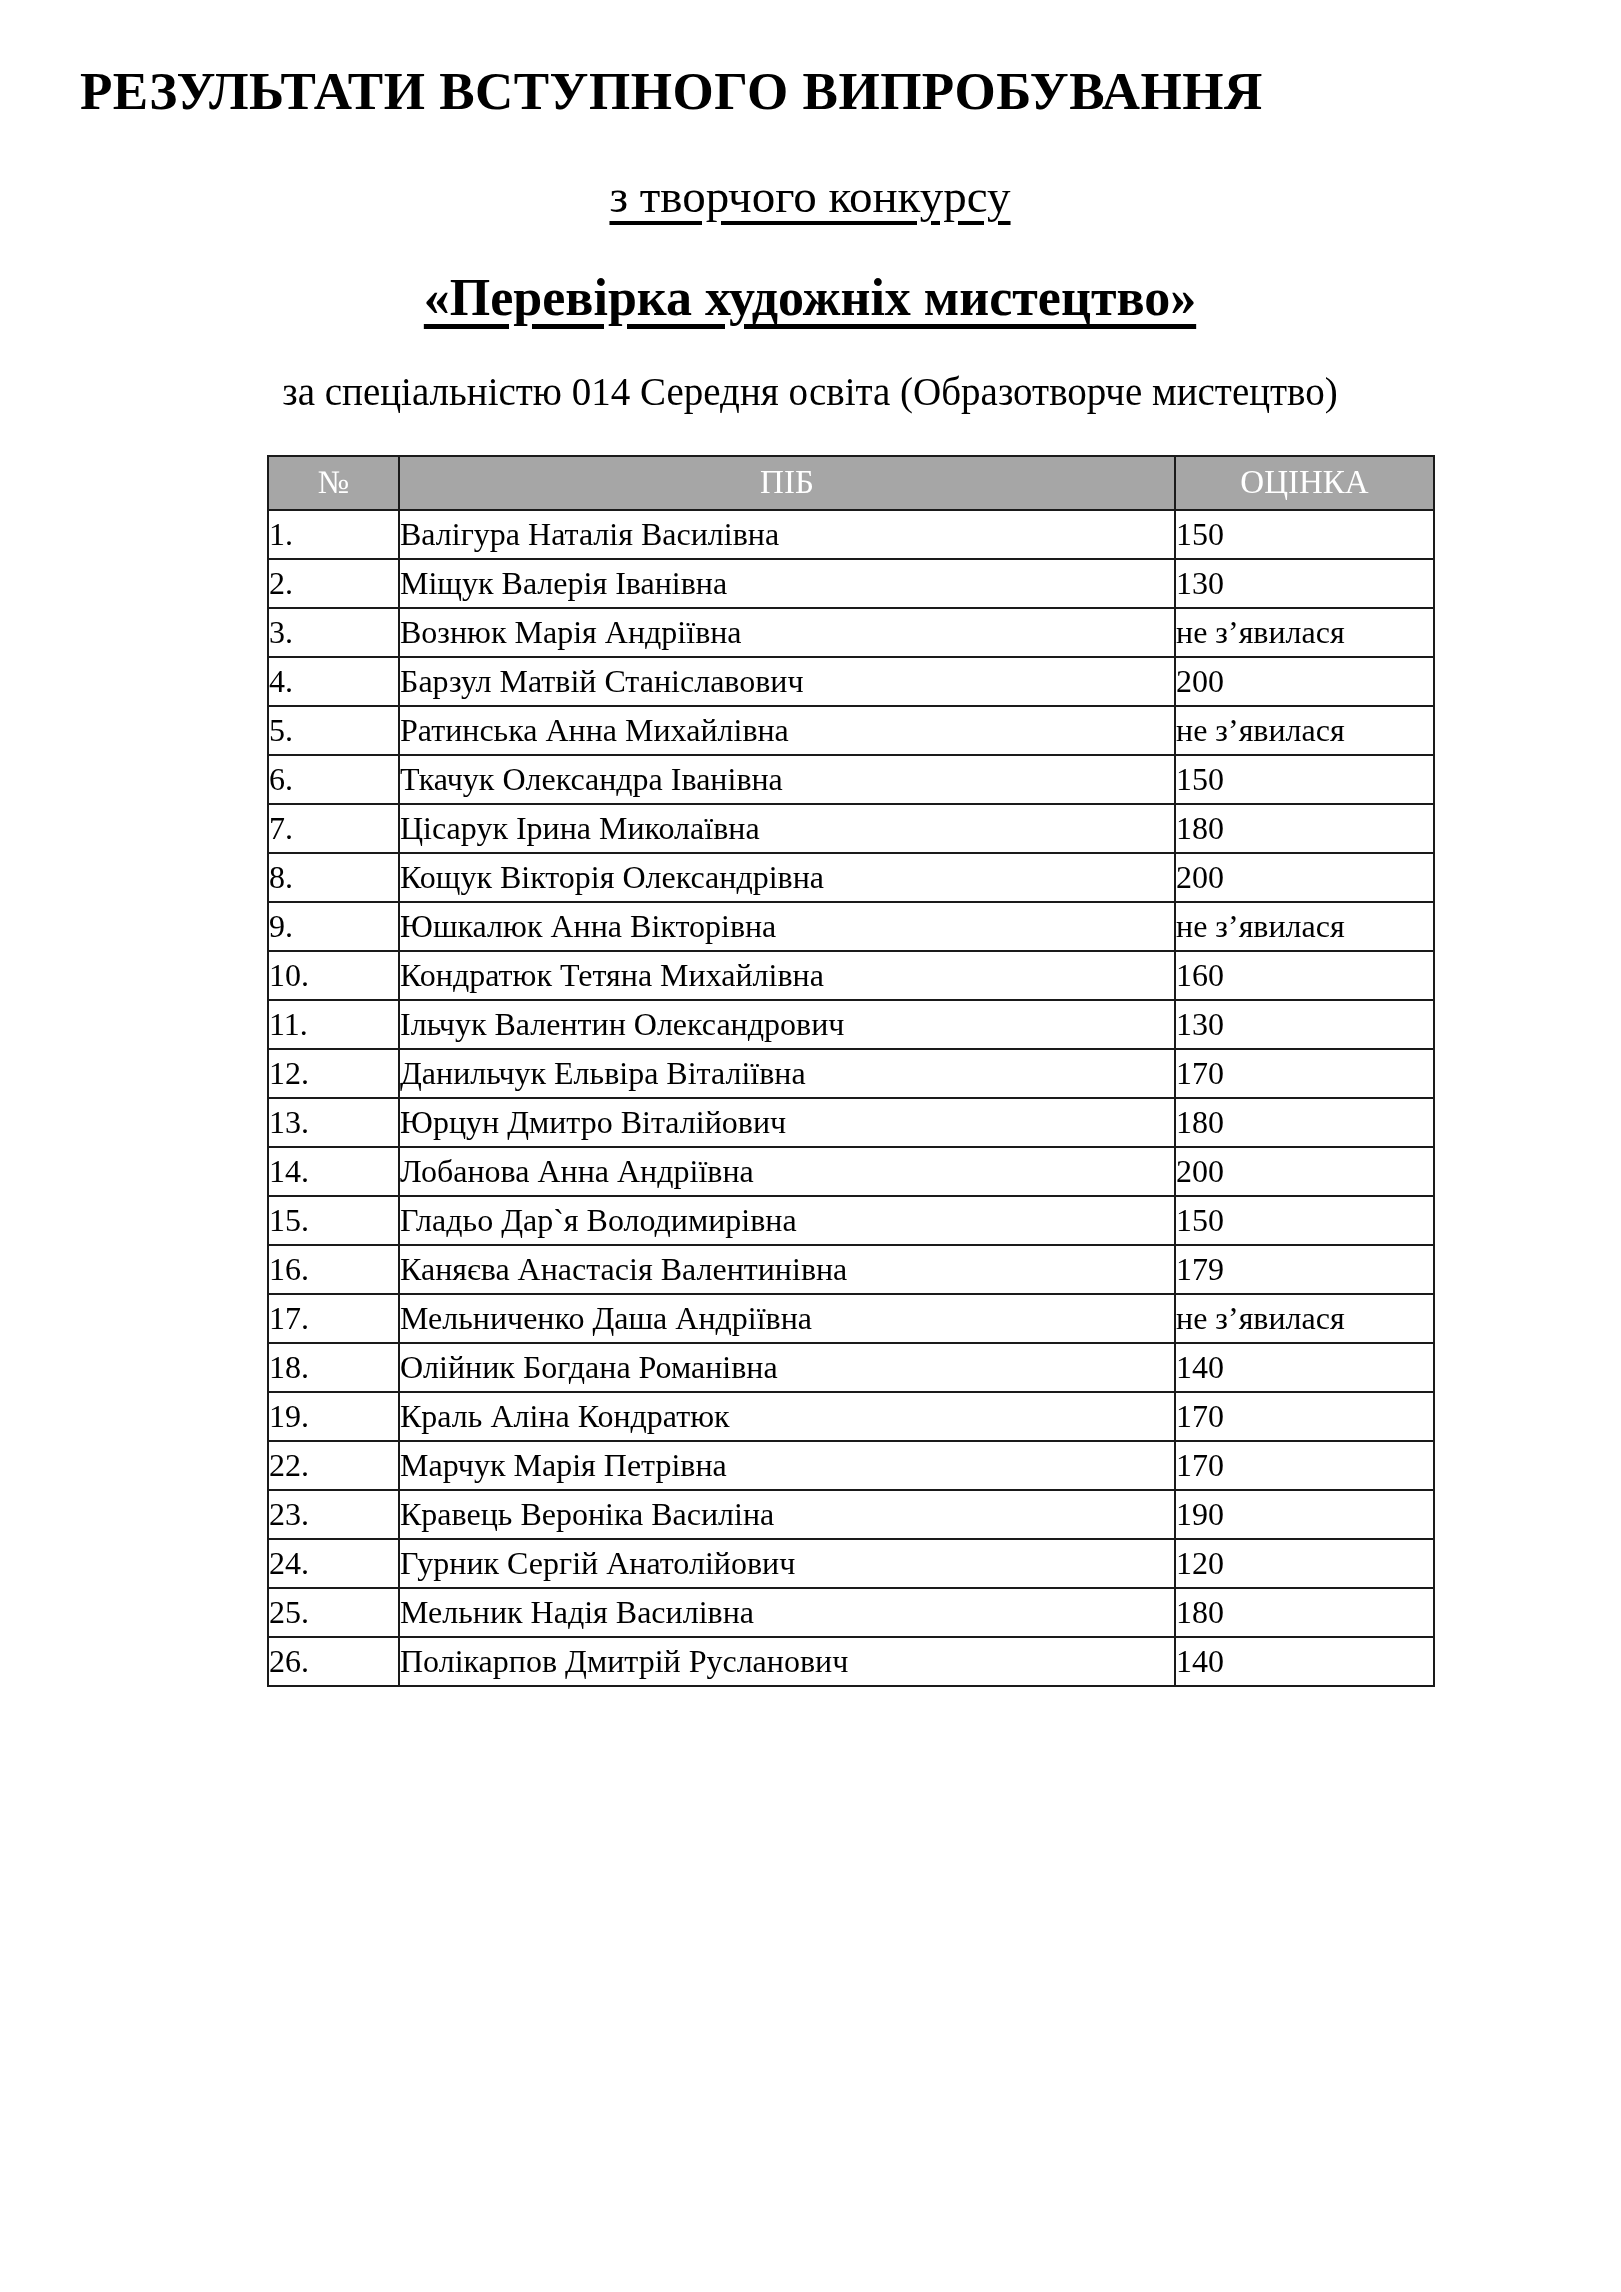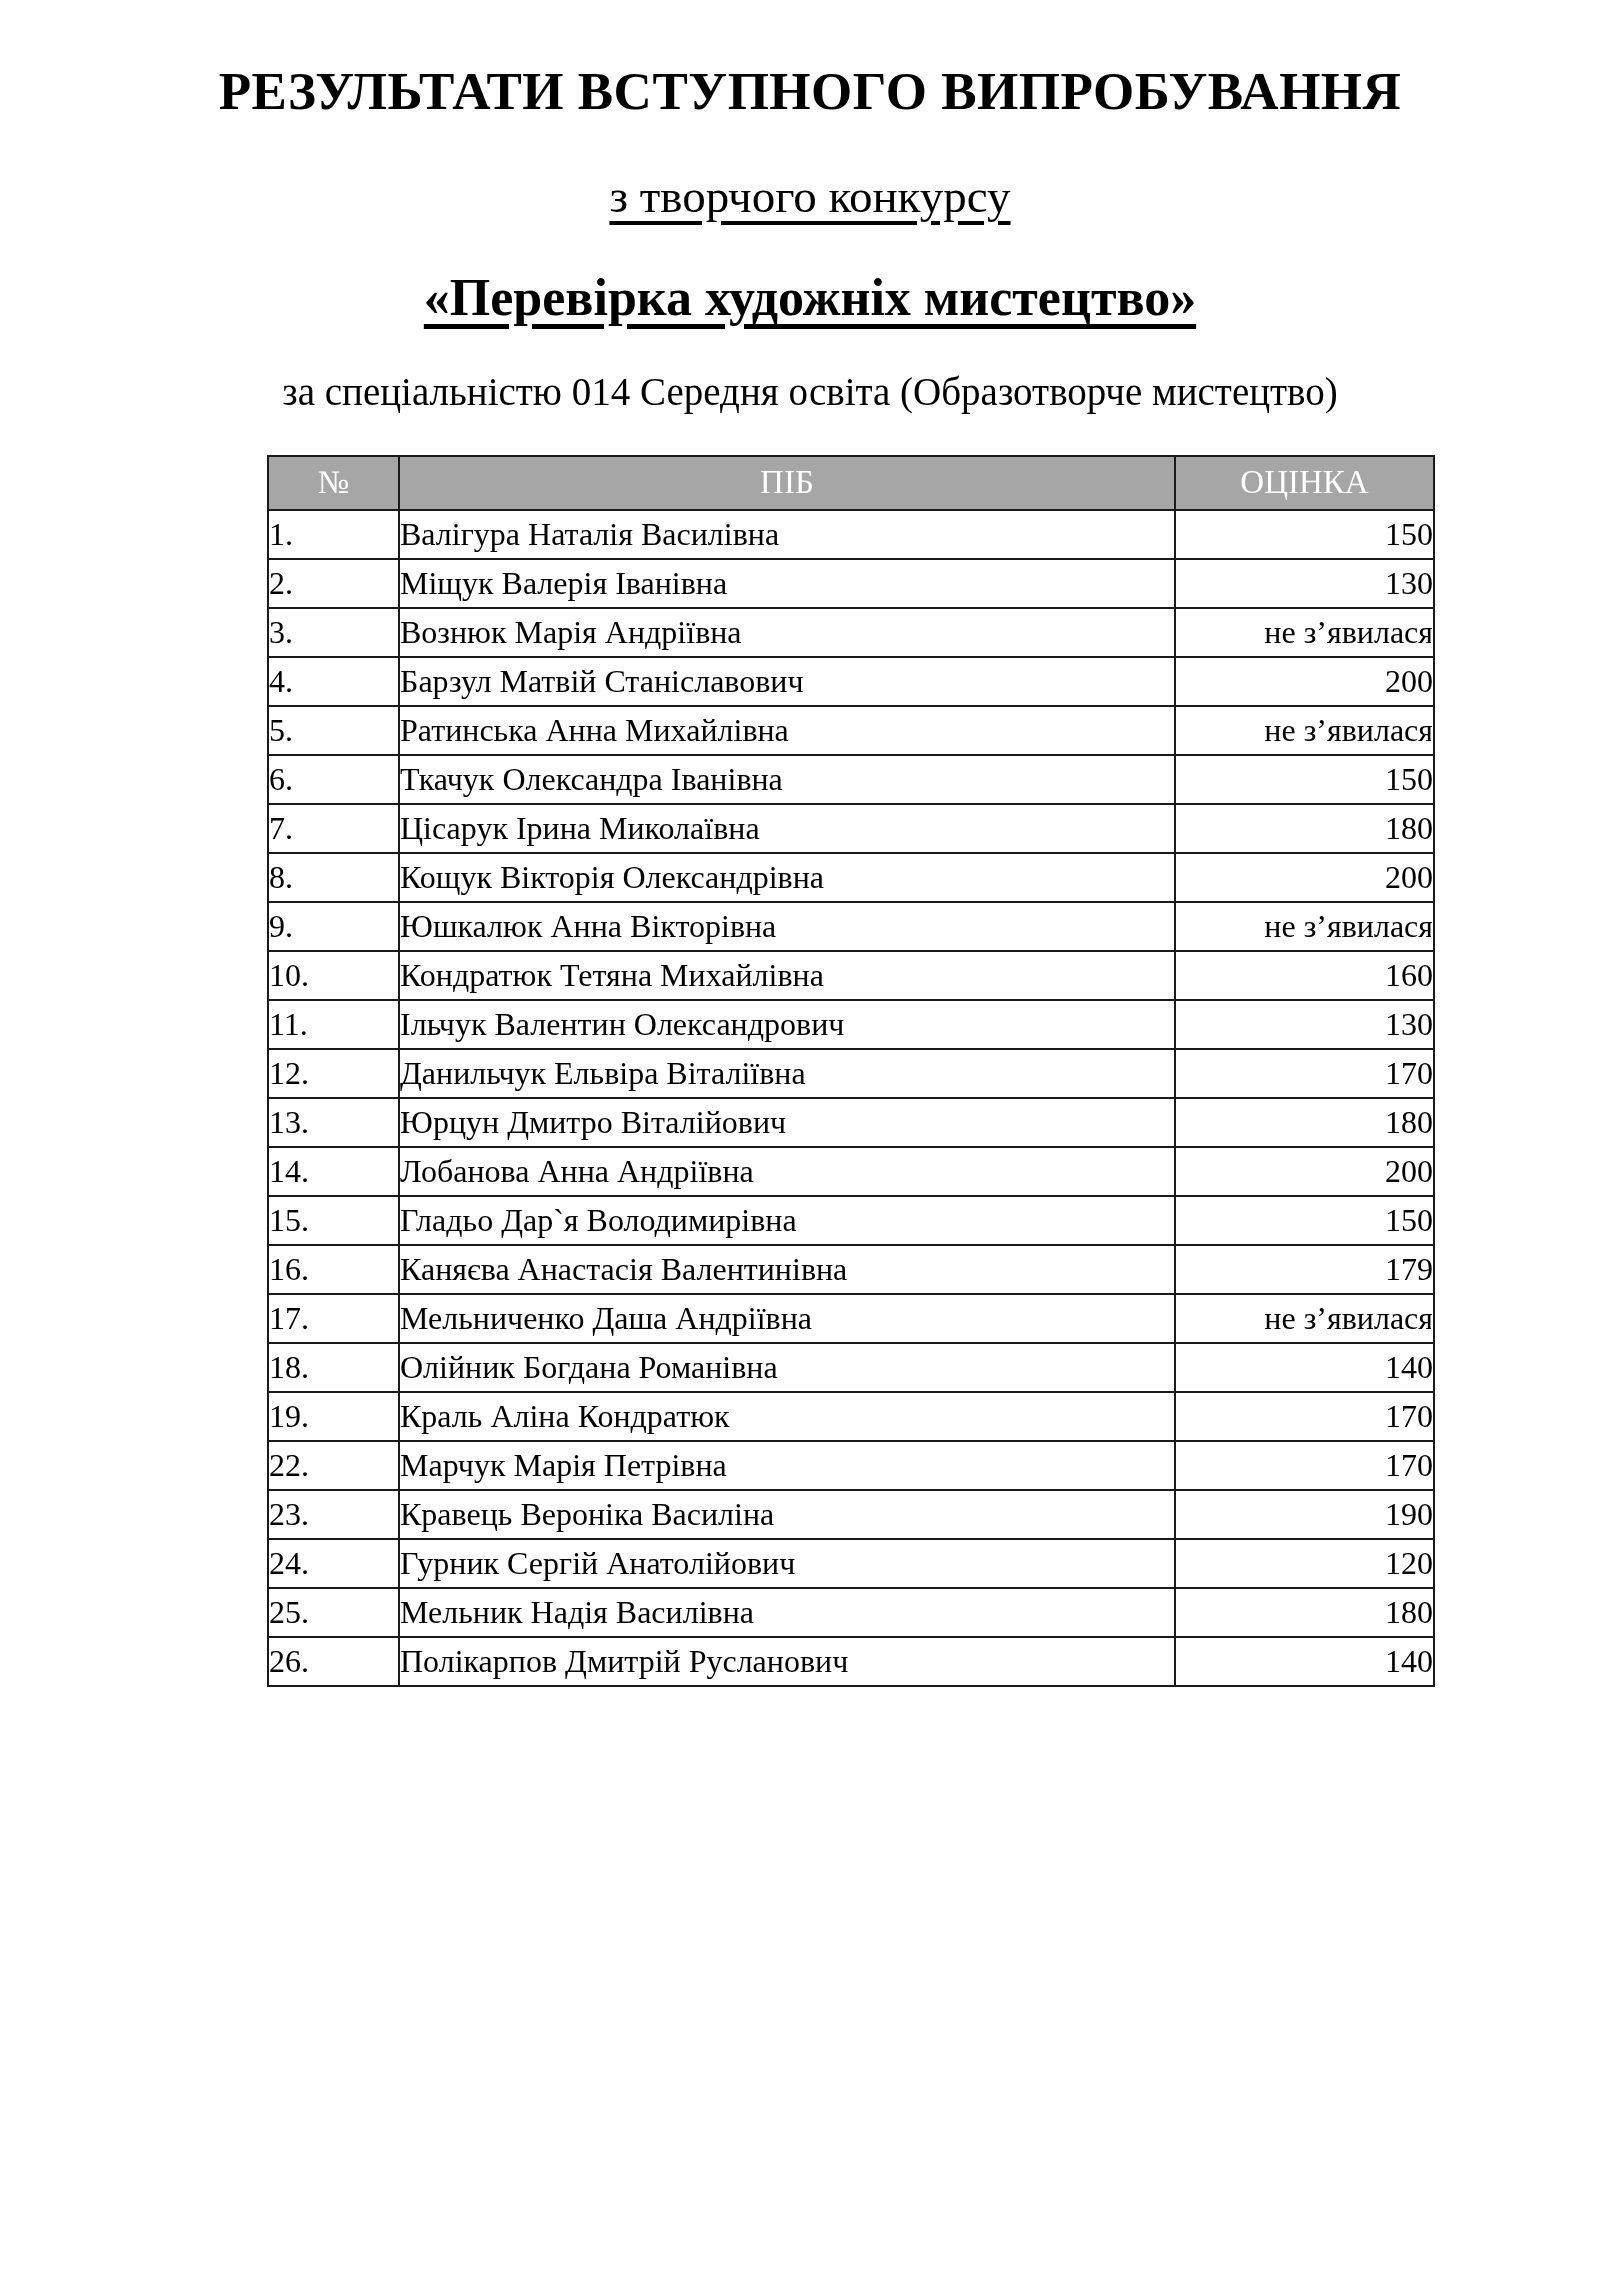--- a/index.html
+++ b/index.html
@@ -16,21 +16,20 @@
     overflow: hidden;
   }
   .content {
     margin-left: 80px;
     width: 1460px;
     padding-top: 61px;
   }
   .doc-title {
     font-size: 53px;
     font-weight: bold;
-    text-align: center;
     margin: 0 0 47px 0;
     line-height: 1.15;
     letter-spacing: 0.5px;
   }
   .doc-subtitle-1 {
     font-size: 47px;
     font-weight: normal;
     text-align: center;
     margin: 0 0 45px 0;
     line-height: 1.15;
@@ -88,22 +87,21 @@
   }
   td.cell-num {
     text-align: left;
     padding-left: 67px;
   }
   td.cell-name {
     text-align: left;
     padding-left: 17.6px;
   }
   td.cell-score {
-    text-align: right;
-    border-radius: 20px;
+    text-align: left;
   }
 </style>
 </head>
 <body>
 
 <div class="content">
 
   <h1 class="doc-title">РЕЗУЛЬТАТИ ВСТУПНОГО ВИПРОБУВАННЯ</h1>
 
   <h2 class="doc-subtitle-1">з творчого конкурсу</h2>

